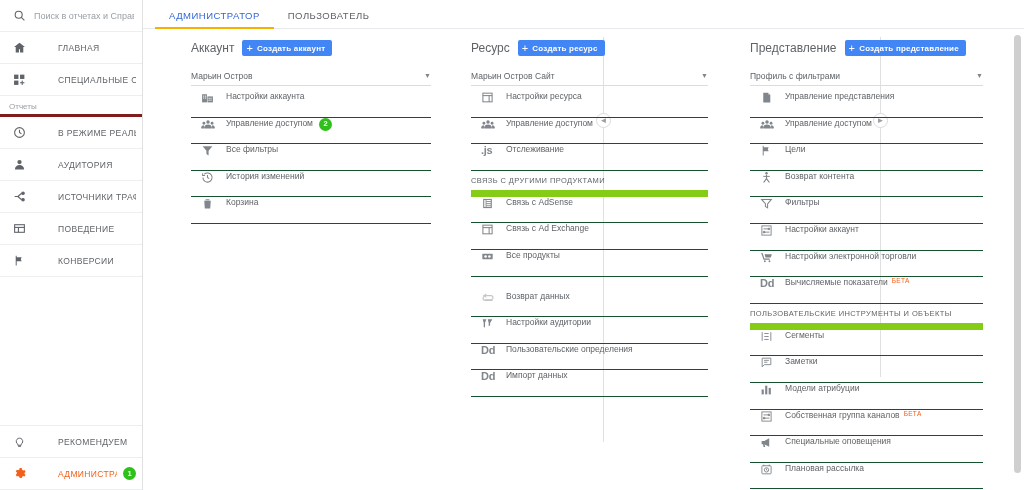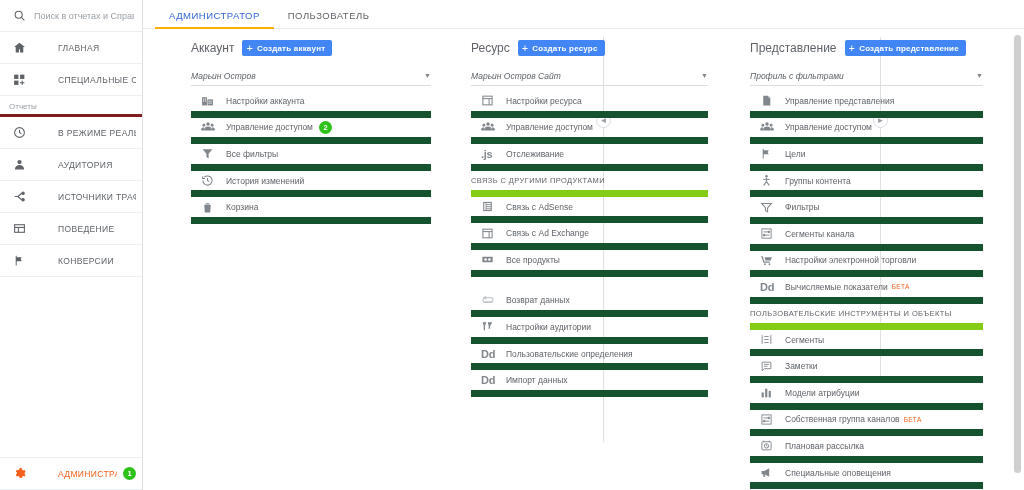--- a/index.html
+++ b/index.html
@@ -91,29 +91,29 @@
     background: #4285f4; color: #fff; border: none; border-radius: 2px;
     height: 16px; display: inline-flex; align-items: center;
     font-size: 8px; font-weight: bold; letter-spacing: .2px;
     padding: 0 7px 0 4px; cursor: pointer; white-space: nowrap;
     font-family: "Liberation Sans", sans-serif;
   }
   .create-btn .plus { font-size: 11px; font-weight: normal; margin-right: 4px; line-height: 1; }
 
   .selector {
     margin-top: 7px; height: 20px; display:flex; align-items:center;
-    border-bottom: 1px solid #dadce0; cursor: pointer; font-style: italic;
+    border-bottom: 1px solid #dadce0; cursor: pointer;
   }
   .selector .sval { font-size: 8.5px; color: #5f6368; flex: 1 1 auto; white-space: nowrap; overflow:hidden; }
   .selector .caret { color: #80868b; font-size: 7px; line-height:1; }
 
   .list { margin-top: 5px; }
   .row {
-    height: 26.6px; display: flex; align-items: center;
-    border-bottom: 7px solid #14532d; cursor: pointer;
+    height: 26.6px; display: flex; align-items: flex-start;
+    border-bottom: 1px solid #14532d; cursor: pointer;
     padding-left: 10px;
   }
   .row .ico { width: 18px; flex: 0 0 18px; display:flex; align-items:center; justify-content:flex-start; color:#80868b; }
   .row .lbl { font-size: 8.5px; color: #5f6368; margin-left: 7px; white-space: nowrap; }
   .row .dd { font-size: 11px; font-weight: bold; color: #80868b; letter-spacing:-.3px; }
   .beta { color:#f4601b; font-size: 6.5px; letter-spacing:.3px; margin-left:4px; text-transform: uppercase; }
 
   .group-head {
     font-size: 7.5px; letter-spacing: .4px; color: #5f6368;
     text-transform: uppercase; height: 26px;
@@ -232,20 +232,29 @@
       <span class="ico">
         <svg width="13" height="13" viewBox="0 0 24 24" fill="#5f6368">
             <path d="M5 3v18h1.8v-7.5h9.2l-1.6-3.6L16 6H6.8V3z"></path>
           </svg>
       </span>
       <span class="lbl">КОНВЕРСИИ</span>
     </div>
 
     <div class="side-spacer"></div>
 
+    <div class="side-item">
+      <span class="ico">
+        <svg width="13" height="13" viewBox="0 0 24 24" fill="none" stroke="#5f6368" stroke-width="1.8">
+          <path d="M9 17a6 6 0 1 1 6 0v2H9z"></path>
+            <line x1="9.5" y1="21" x2="14.5" y2="21"></line>
+        </svg>
+      </span>
+      <span class="lbl">РЕКОМЕНДУЕМ</span>
+    </div>
 
     <div class="side-item active">
       <span class="ico">
         <svg width="13" height="13" viewBox="0 0 24 24" fill="#f4601b">
           <path d="M12 8.2A3.8 3.8 0 1 0 12 15.8 3.8 3.8 0 0 0 12 8.2zm9.3 5.2.1-1.4-.1-1.4 2-1.5-2-3.4-2.3.9a8 8 0 0 0-2.4-1.4L16.2 2h-4l-.4 2.4a8 8 0 0 0-2.4 1.4l-2.3-.9-2 3.4 2 1.5-.1 1.4.1 1.4-2 1.5 2 3.4 2.3-.9a8 8 0 0 0 2.4 1.4l.4 2.4h4l.4-2.4a8 8 0 0 0 2.4-1.4l2.3.9 2-3.4z"></path>
         </svg>
       </span>
       <span class="lbl">АДМИНИСТРАТОР</span>
       <span class="badge-green">1</span>
     </div>
@@ -519,21 +528,21 @@
 
           <div class="row">
             <span class="ico">
               <svg width="13" height="13" viewBox="0 0 24 24" fill="#80868b">
                 <circle cx="12" cy="4" r="2.3"></circle>
                   <path d="M11 7h2v6h-2z"></path>
                   <path d="M12 12 5.5 21h2.5L12 15.5 16 21h2.5z"></path>
                 <path d="M6 9h12v1.8H6z"></path>
               </svg>
             </span>
-            <span class="lbl">Группы контента</span>
+            <span class="lbl">Возврат контента</span>
           </div>
 
           <div class="row">
             <span class="ico">
               <svg width="13" height="13" viewBox="0 0 24 24" fill="none" stroke="#80868b" stroke-width="1.9">
                   <path d="M3 4.5h18l-7 8.5V20l-4-2.5v-5z"></path>
                 </svg>
             </span>
             <span class="lbl">Фильтры</span>
           </div>
@@ -541,21 +550,21 @@
           <div class="row">
             <span class="ico">
               <svg width="13" height="13" viewBox="0 0 24 24" fill="none" stroke="#80868b" stroke-width="1.7">
                 <rect x="3.5" y="3.5" width="17" height="17"></rect>
                 <line x1="6.5" y1="9" x2="15" y2="9"></line>
                   <circle cx="16.5" cy="9" r="1.6" fill="#80868b"></circle>
                 <line x1="9" y1="15" x2="17.5" y2="15"></line>
                   <circle cx="7.5" cy="15" r="1.6" fill="#80868b"></circle>
               </svg>
             </span>
-            <span class="lbl">Сегменты канала</span>
+            <span class="lbl">Настройки аккаунт</span>
           </div>
 
           <div class="row">
             <span class="ico">
               <svg width="13" height="13" viewBox="0 0 24 24" fill="#80868b">
                 <path d="M2 4h3l3 10h10v2H6.5L3.2 6H2z"></path>
                   <path d="M8.5 6H22l-2.2 6H10z"></path>
                 <circle cx="9" cy="19" r="1.7"></circle>
                   <circle cx="17.5" cy="19" r="1.7"></circle>
               </svg>
@@ -615,42 +624,42 @@
                 <line x1="9" y1="15" x2="17.5" y2="15"></line>
                   <circle cx="7.5" cy="15" r="1.6" fill="#80868b"></circle>
               </svg>
             </span>
             <span class="lbl">Собственная группа каналов</span>
             <span class="beta">БЕТА</span>
           </div>
 
           <div class="row">
             <span class="ico">
+              <svg width="13" height="13" viewBox="0 0 24 24" fill="#80868b">
+                <path d="M3 9h5l9-5v16l-9-5H3z"></path>
+                  <path d="M5.5 14.5h3l1 6h-3z"></path>
+              </svg>
+            </span>
+            <span class="lbl">Специальные оповещения</span>
+          </div>
+
+          <div class="row">
+            <span class="ico">
               <svg width="13" height="13" viewBox="0 0 24 24" fill="none" stroke="#80868b" stroke-width="1.7">
                 <rect x="3.5" y="5" width="17" height="15" rx="1.5"></rect>
                   <circle cx="12" cy="12.7" r="4"></circle>
                   <path d="M12 10.5v2.4l1.7 1.2"></path>
                 <line x1="7" y1="3" x2="7" y2="6"></line>
                   <line x1="17" y1="3" x2="17" y2="6"></line>
               </svg>
             </span>
             <span class="lbl">Плановая рассылка</span>
           </div>
 
           <div class="row">
-            <span class="ico">
-              <svg width="13" height="13" viewBox="0 0 24 24" fill="#80868b">
-                <path d="M3 9h5l9-5v16l-9-5H3z"></path>
-                  <path d="M5.5 14.5h3l1 6h-3z"></path>
-              </svg>
-            </span>
-            <span class="lbl">Специальные оповещения</span>
-          </div>
-
-          <div class="row">
             
             
           </div>
 
         </div>
       </div>
 
     </div>
 
     <div class="scrollbar">

